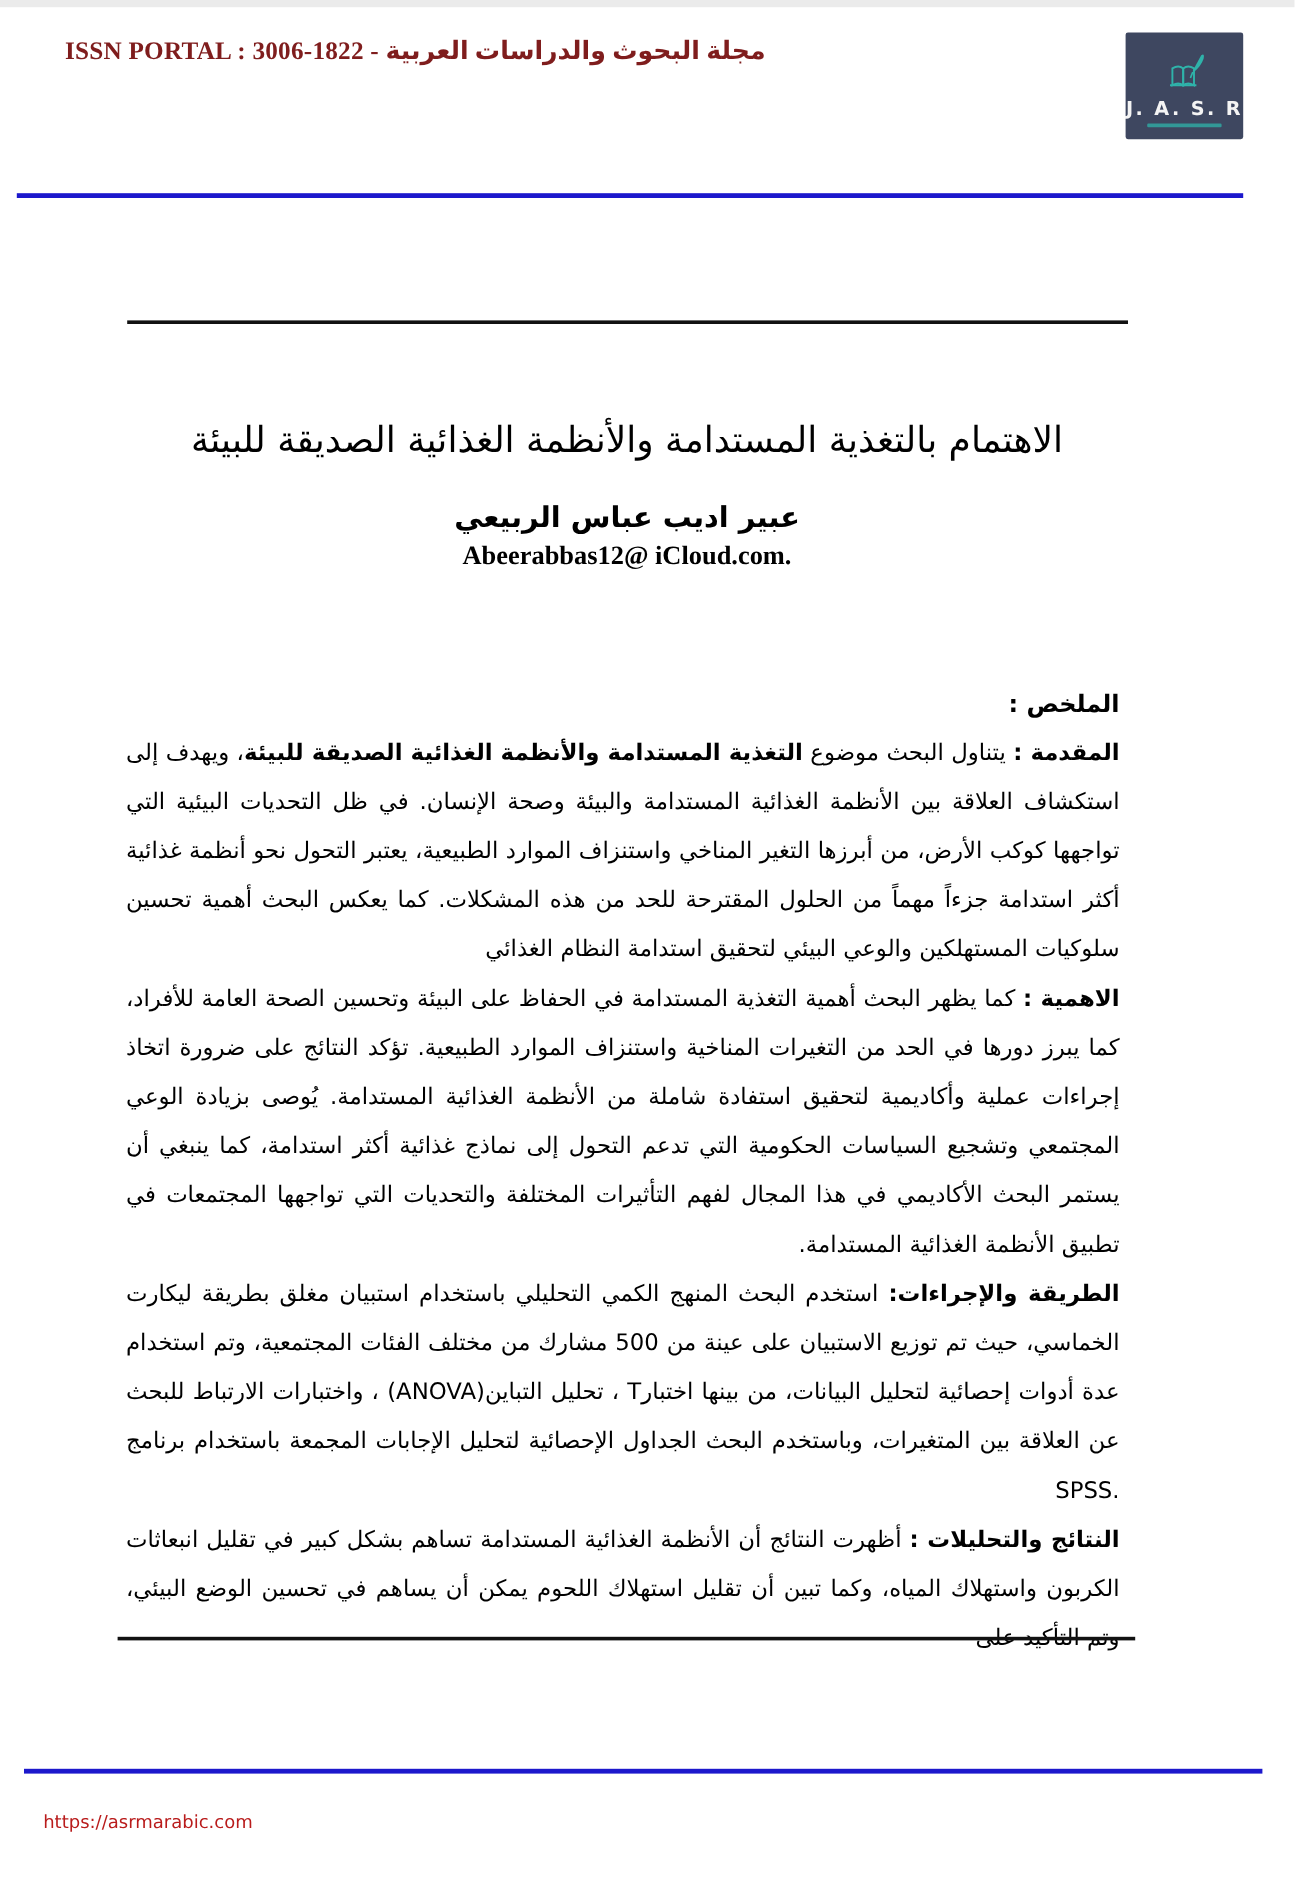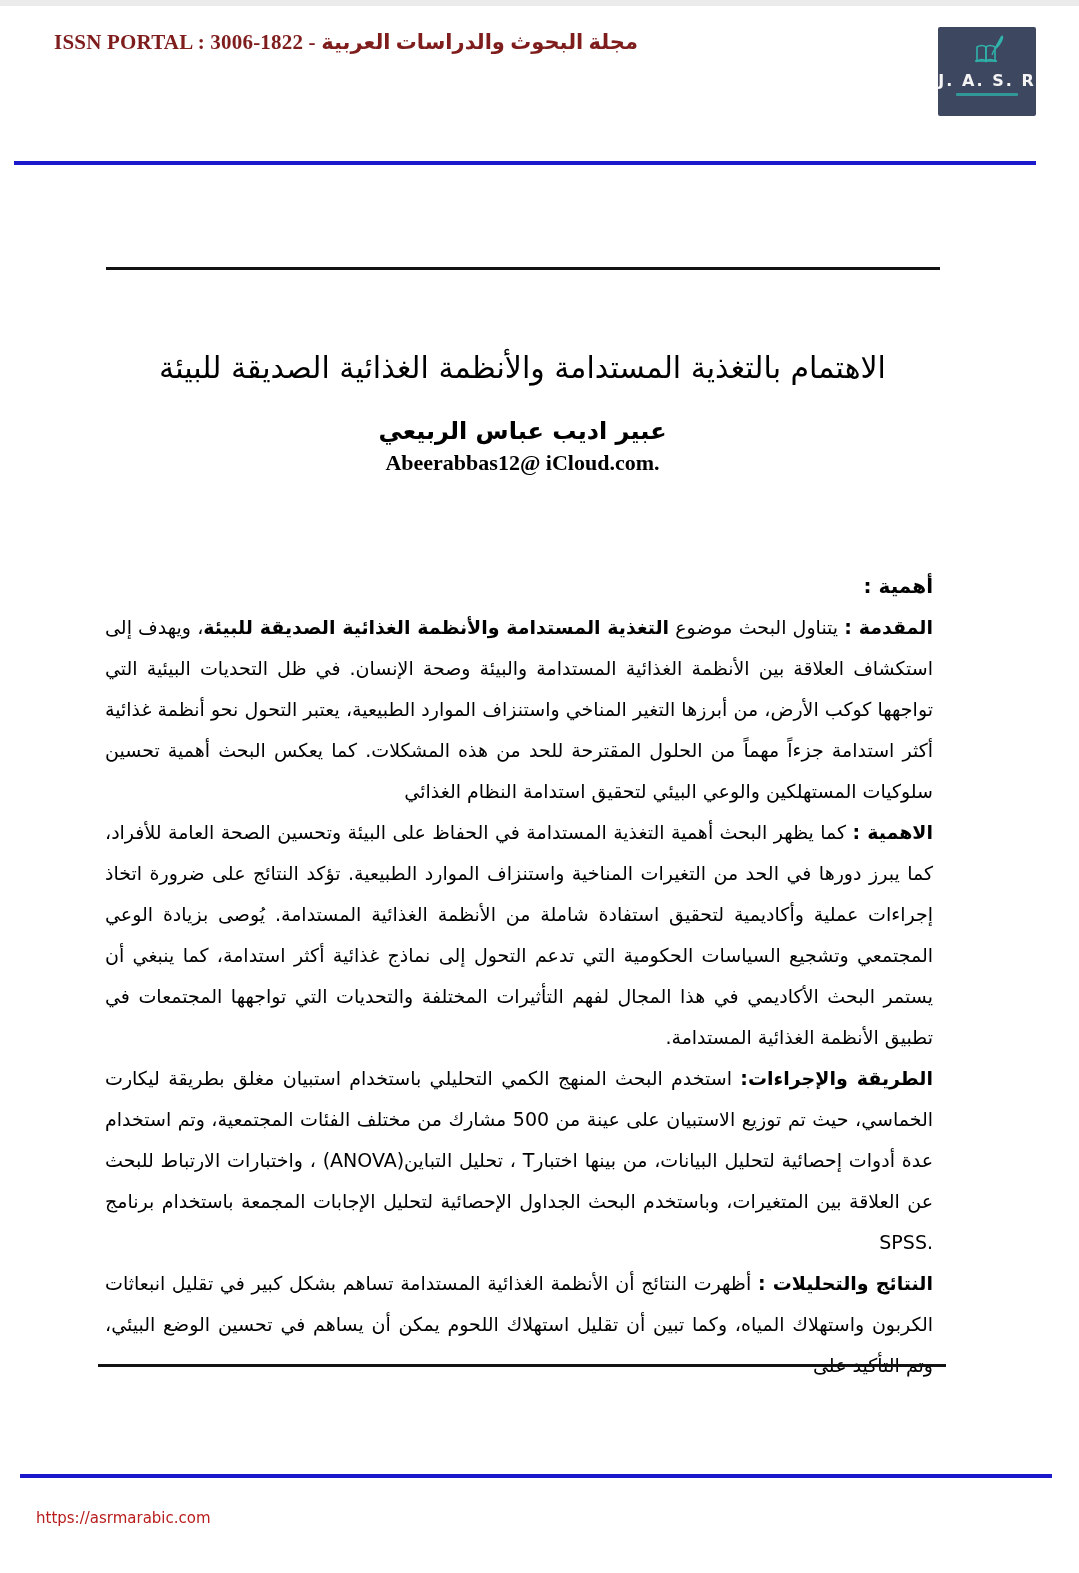--- a/index.html
+++ b/index.html
@@ -12,21 +12,21 @@
   
   .issn-line{
     position:absolute;left:36px;top:30px;width:620px;
     font-family:"Liberation Serif","DejaVu Serif","DejaVu Sans",serif;
     font-weight:bold;font-size:21px;color:#7f1d1d;direction:ltr;text-align:center;
     letter-spacing:.2px;
   }
   .logo{
     position:absolute;left:938px;top:27px;width:98px;height:89px;
     background:#3e4760;border-radius:2px;display:flex;flex-direction:column;
-    align-items:center;justify-content:flex-start;padding-top:6px;box-sizing:border-box;
+    align-items:center;justify-content:flex-start;padding-top:16px;box-sizing:border-box;
   }
   .logo svg{display:block;}
   .logo-acronym{
     color:#f4f4f4;font-weight:bold;font-size:16px;letter-spacing:2px;
     margin-top:2px;font-family:"DejaVu Sans",sans-serif;white-space:nowrap;
   }
   .logo-subtext-line{width:62px;height:3px;background:#2fb3aa;opacity:.75;margin-top:3px;border-radius:1px;}
 
   .rule{position:absolute;}
   .rule.blue{background:#1c18cc;}
@@ -99,21 +99,21 @@
   </div>
 
   <div class="rule blue rule-header"></div>
 
   <div class="rule black rule-title"></div>
   <h1 class="article-title">الاهتمام بالتغذية المستدامة والأنظمة الغذائية الصديقة للبيئة</h1>
   <div class="author-name">عبير اديب عباس الربيعي</div>
   <div class="author-email">Abeerabbas12@ iCloud.com.</div>
 
   <div class="abstract">
-    <h2>أهمية :</h2>
+    <h2>الملخص :</h2>
 
     <p><span class="lbl">المقدمة :</span><span> يتناول البحث موضوع </span><span class="bold-phrase">التغذية المستدامة والأنظمة الغذائية الصديقة للبيئة</span><span>، ويهدف إلى استكشاف العلاقة بين الأنظمة الغذائية المستدامة والبيئة وصحة الإنسان. في ظل التحديات البيئية التي تواجهها كوكب الأرض، من أبرزها التغير المناخي واستنزاف الموارد الطبيعية، يعتبر التحول نحو أنظمة غذائية أكثر استدامة جزءاً مهماً من الحلول المقترحة للحد من هذه المشكلات. كما يعكس البحث أهمية تحسين سلوكيات المستهلكين والوعي البيئي لتحقيق استدامة النظام الغذائي</span></p>
 
     <p><span class="lbl">الاهمية :</span><span> كما يظهر البحث أهمية التغذية المستدامة في الحفاظ على البيئة وتحسين الصحة العامة للأفراد، كما يبرز دورها في الحد من التغيرات المناخية واستنزاف الموارد الطبيعية. تؤكد النتائج على ضرورة اتخاذ إجراءات عملية وأكاديمية لتحقيق استفادة شاملة من الأنظمة الغذائية المستدامة. يُوصى بزيادة الوعي المجتمعي وتشجيع السياسات الحكومية التي تدعم التحول إلى نماذج غذائية أكثر استدامة، كما ينبغي أن يستمر البحث الأكاديمي في هذا المجال لفهم التأثيرات المختلفة والتحديات التي تواجهها المجتمعات في تطبيق الأنظمة الغذائية المستدامة.</span></p>
 
     <p><span class="lbl">الطريقة والإجراءات:</span><span> استخدم البحث المنهج الكمي التحليلي باستخدام استبيان مغلق بطريقة ليكارت الخماسي، حيث تم توزيع الاستبيان على عينة من 500 مشارك من مختلف الفئات المجتمعية، وتم استخدام عدة أدوات إحصائية لتحليل البيانات، من بينها اختبارT ، تحليل التباين(ANOVA) ، واختبارات الارتباط للبحث عن العلاقة بين المتغيرات، وباستخدم البحث الجداول الإحصائية لتحليل الإجابات المجمعة باستخدام برنامج SPSS.‎</span></p>
 
     <p><span class="lbl">النتائج والتحليلات :</span><span> أظهرت النتائج أن الأنظمة الغذائية المستدامة تساهم بشكل كبير في تقليل انبعاثات الكربون واستهلاك المياه، وكما تبين أن تقليل استهلاك اللحوم يمكن أن يساهم في تحسين الوضع البيئي، وتم التأكيد على</span></p>
   </div>
 

